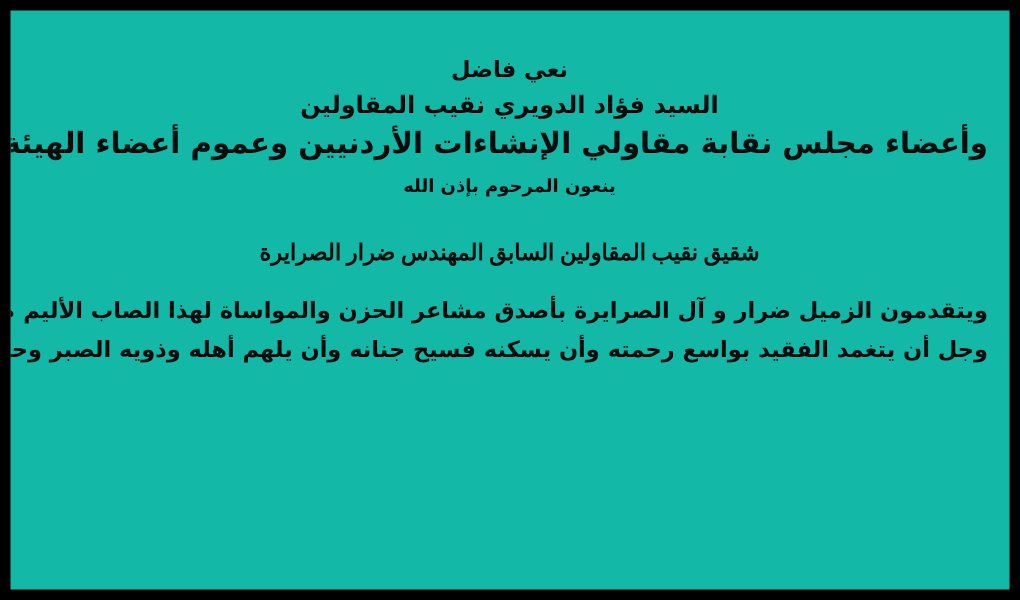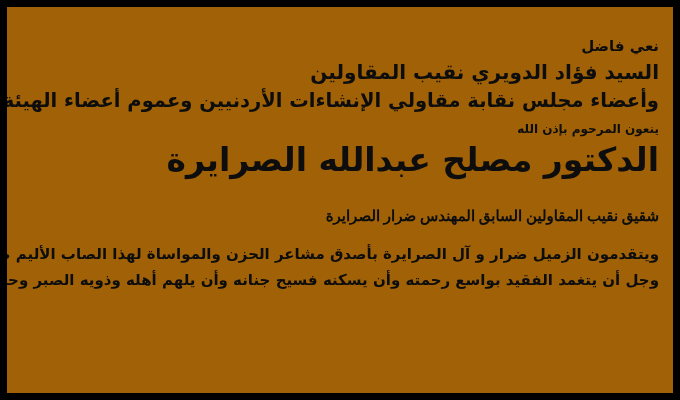--- a/index.html
+++ b/index.html
@@ -5,42 +5,43 @@
   html, body {
     margin: 0;
     padding: 0;
     background: #c9c9c9;
   }
   .page {
     position: relative;
     width: 680px;
     height: 400px;
     box-sizing: border-box;
-    background: #a16207;
+    background: #14b8a6;
     border: 7px solid #000000;
     overflow: hidden;
     font-family: "DejaVu Sans", sans-serif;
     color: #0d0d0d;
     direction: rtl;
+    text-align: center;
   }
   .inner {
     padding-top: 30px;
     padding-left: 14px;
     padding-right: 14px;
   }
   .line {
     font-weight: bold;
     white-space: nowrap;
   }
   .notice-type {
     font-size: 15px;
     margin-top: 0;
   }
   .mourner-primary {
-    font-size: 20px;
+    font-size: 16px;
     margin-top: 5px;
   }
   .mourner-secondary {
     font-size: 19.5px;
     margin-top: 5px;
   }
   .announce {
     font-size: 12px;
     margin-top: 10px;
   }
@@ -70,21 +71,20 @@
   <div class="inner">
 
     <div class="line notice-type">نعي فاضل</div>
 
     <div class="line mourner-primary">السيد فؤاد الدويري نقيب المقاولين</div>
 
     <div class="line mourner-secondary">وأعضاء مجلس نقابة مقاولي الإنشاءات الأردنيين وعموم أعضاء الهيئة العامة</div>
 
     <div class="line announce">ينعون المرحوم بإذن الله</div>
 
-    <div class="line deceased-name">الدكتور مصلح عبدالله الصرايرة</div>
 
     <div class="line relation">شقيق نقيب المقاولين السابق المهندس ضرار الصرايرة</div>
 
     <div class="condolence">
       <div class="cond-line">ويتقدمون الزميل ضرار و آل الصرايرة بأصدق مشاعر الحزن والمواساة لهذا الصاب الأليم ضارعين للمولى عز</div>
       <div class="cond-line">وجل أن يتغمد الفقيد بواسع رحمته وأن يسكنه فسيح جنانه وأن يلهم أهله وذويه الصبر وحسن السلوان</div>
     </div>
 
   </div>
 </div>

